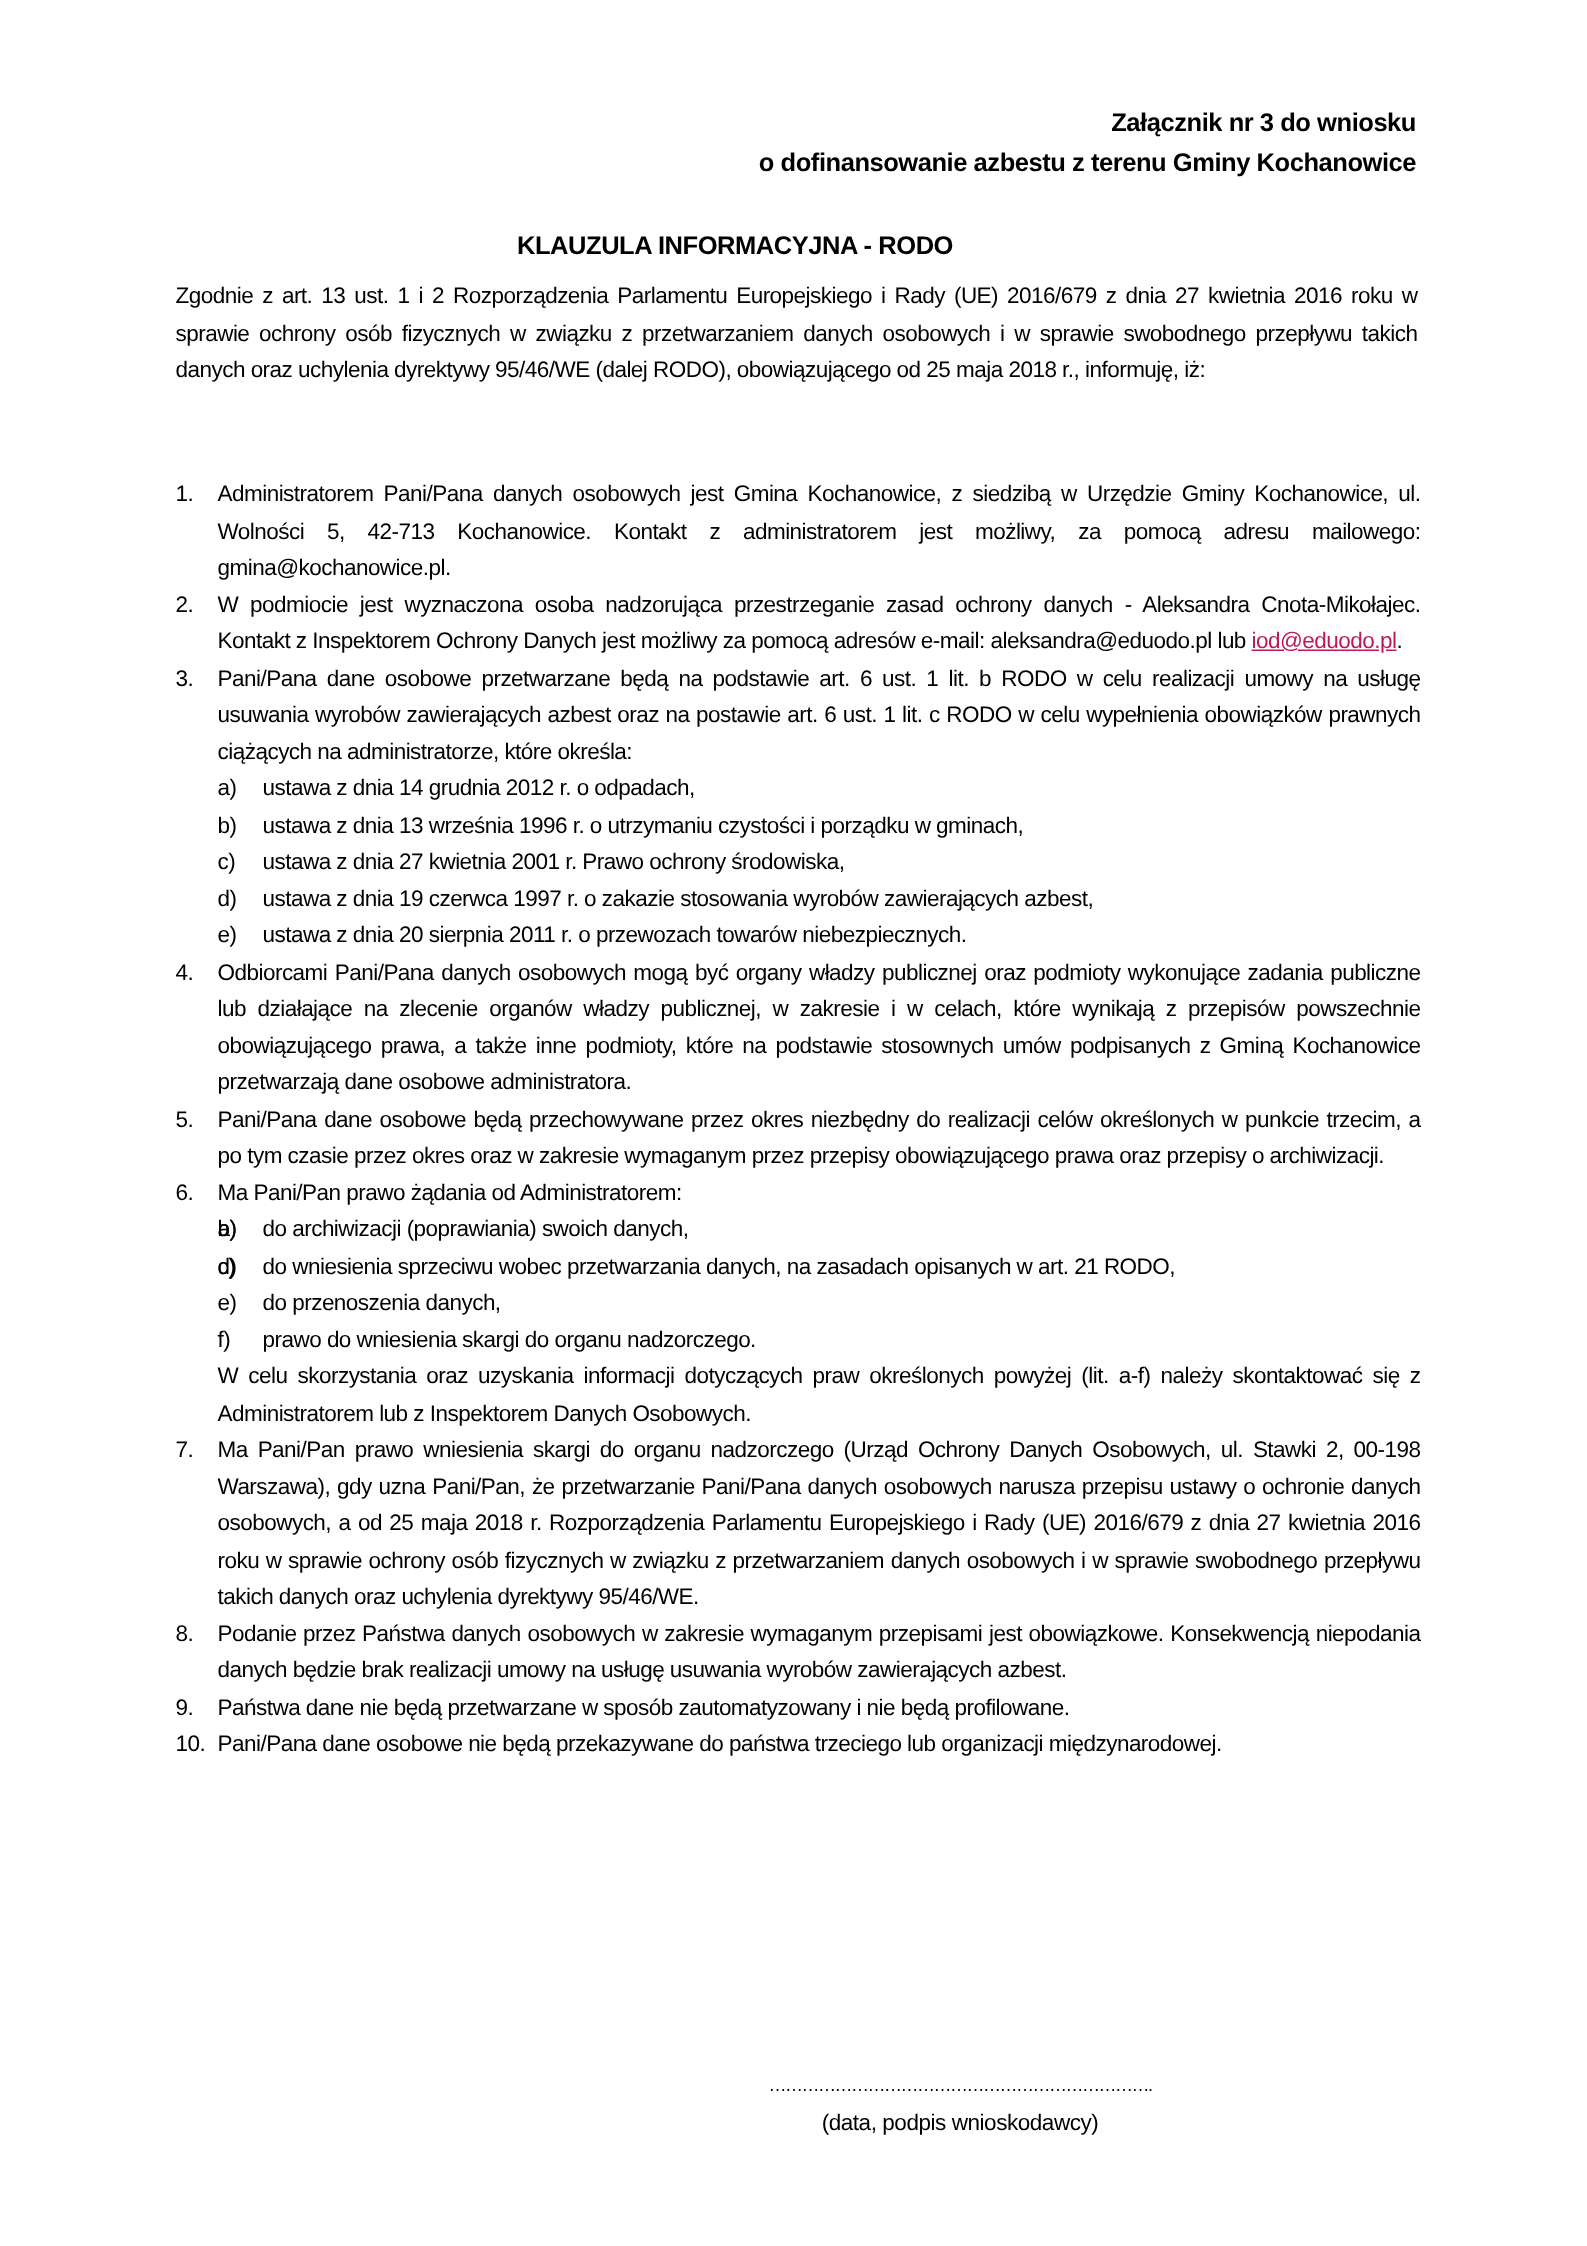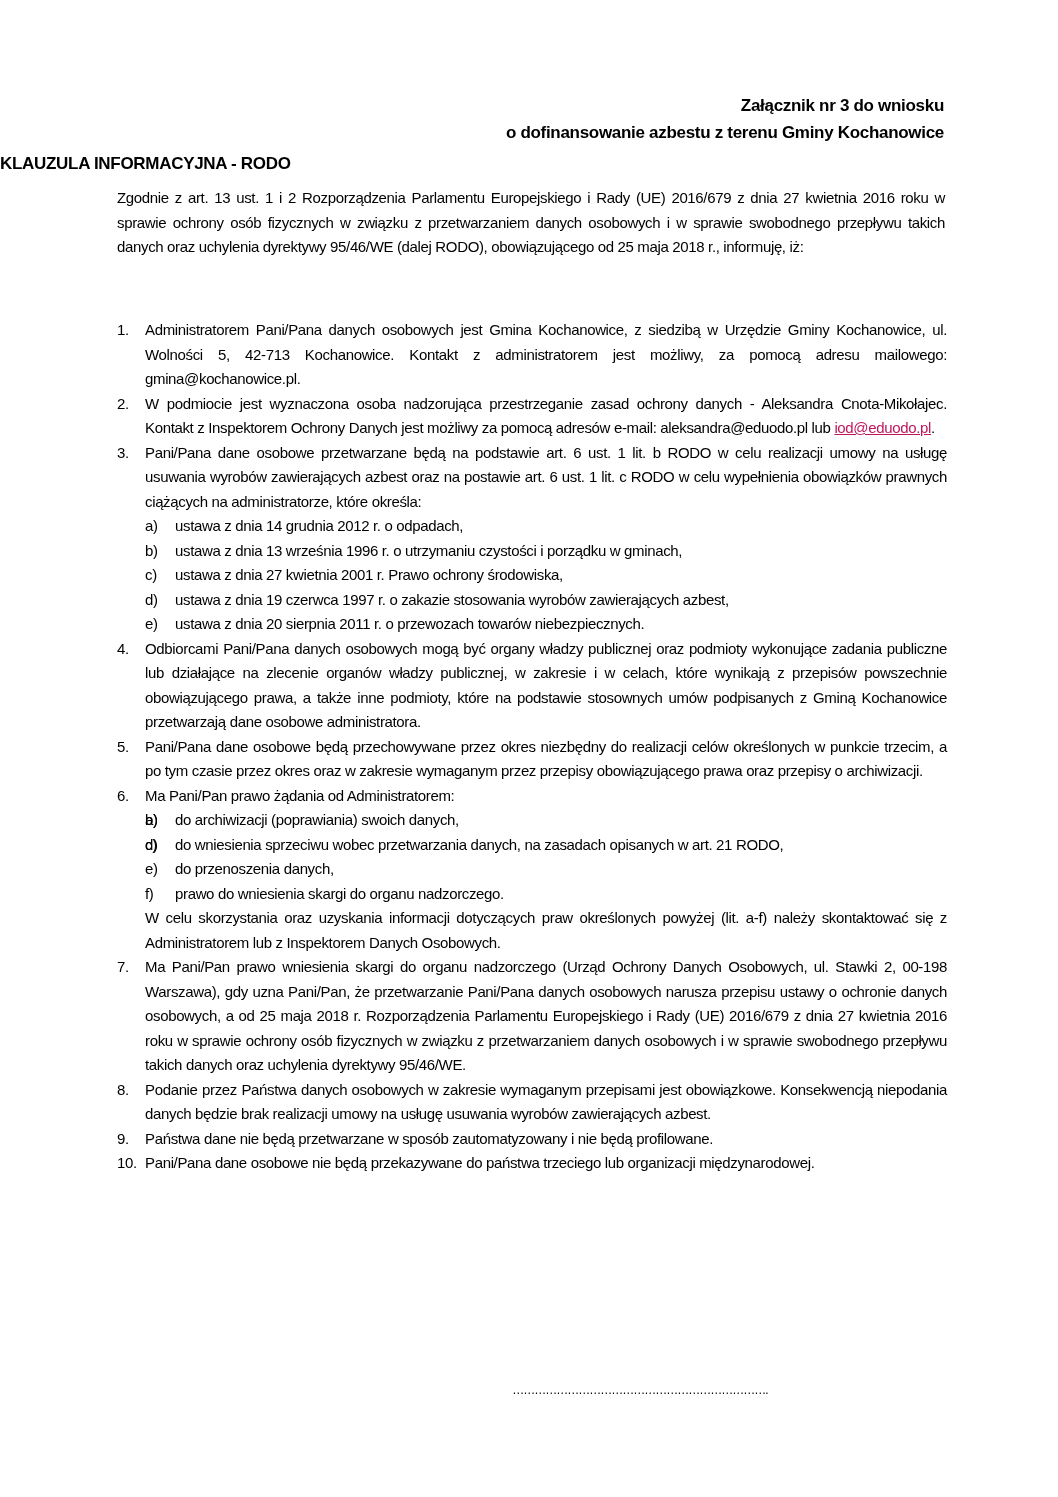--- a/index.html
+++ b/index.html
@@ -1,21 +1,21 @@
 <!DOCTYPE html>
 <html><head>
 <meta charset="utf-8">
 <style>
   html, body { margin: 0; padding: 0; background: #ffffff; }
   body { width: 1058px; height: 1497px; position: relative; overflow: hidden;
          font-family: "Liberation Sans", sans-serif; color: #000; }
   .page { position: absolute; left: 0; top: 0; width: 1058px; height: 1497px; }
-  .header { position: absolute; right: 114px; top: 92px; text-align: right;
+  .header { position: absolute; right: 114px; top: 68px; text-align: right;
             font-weight: bold; font-size: 17px; line-height: 27px; letter-spacing: -0.3px; }
-  .title { position: absolute; left: 0; width: 980px; top: 154px; 
+  .title { position: absolute; left: 0; width: 980px; top: 154px; text-align: center;
            font-weight: bold; font-size: 17px; letter-spacing: -0.3px; }
   .intro { position: absolute; left: 117px; width: 828px; top: 186px;
            font-size: 15px; line-height: 24.5px; text-align: justify; letter-spacing: -0.35px; }
   ol.main { position: absolute; left: 117px; width: 830px; top: 318px; margin: 0; padding: 0;
             list-style: none; font-size: 15px; line-height: 24.5px; letter-spacing: -0.35px; }
   ol.main > li { position: relative; padding-left: 28px; text-align: justify; }
   .num { position: absolute; left: 0; top: 0; width: 28px; }
   ol.sub { list-style: none; margin: 0; padding: 0; }
   ol.sub > li { position: relative; padding-left: 30px; text-align: left; }
   .lt { position: absolute; left: 0; top: 0; }
@@ -92,15 +92,16 @@
       <span>Państwa dane nie będą przetwarzane w sposób zautomatyzowany i nie będą profilowane.</span>
     </li>
     <li>
       <span class="num">10.</span>
       <span>Pani/Pana dane osobowe nie będą przekazywane do państwa trzeciego lub organizacji międzynarodowej.</span>
     </li>
   </ol>
 
   <div class="sig">
     <div class="dots">…………………………………………………………….</div>
+    <div>(data, podpis wnioskodawcy)</div>
   </div>
 
 </div>
 
 </body></html>

